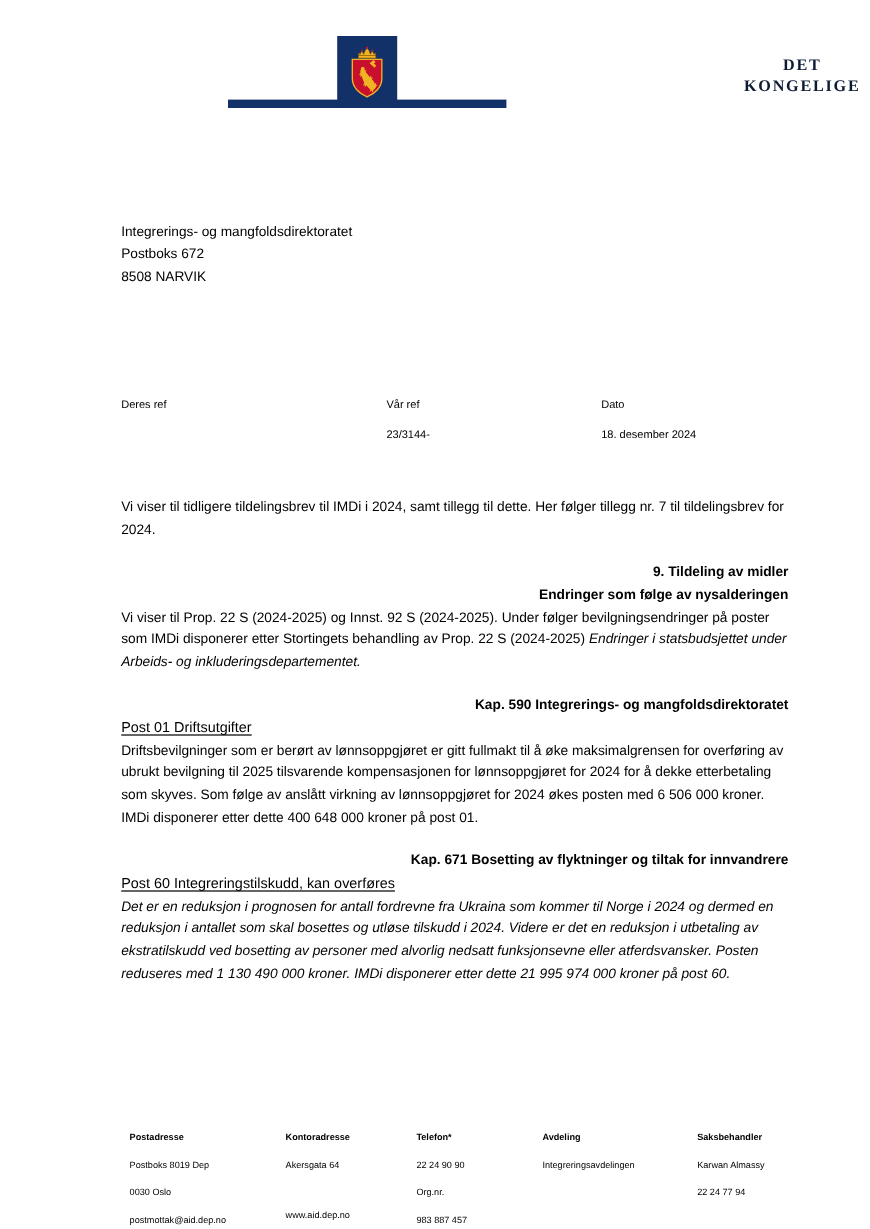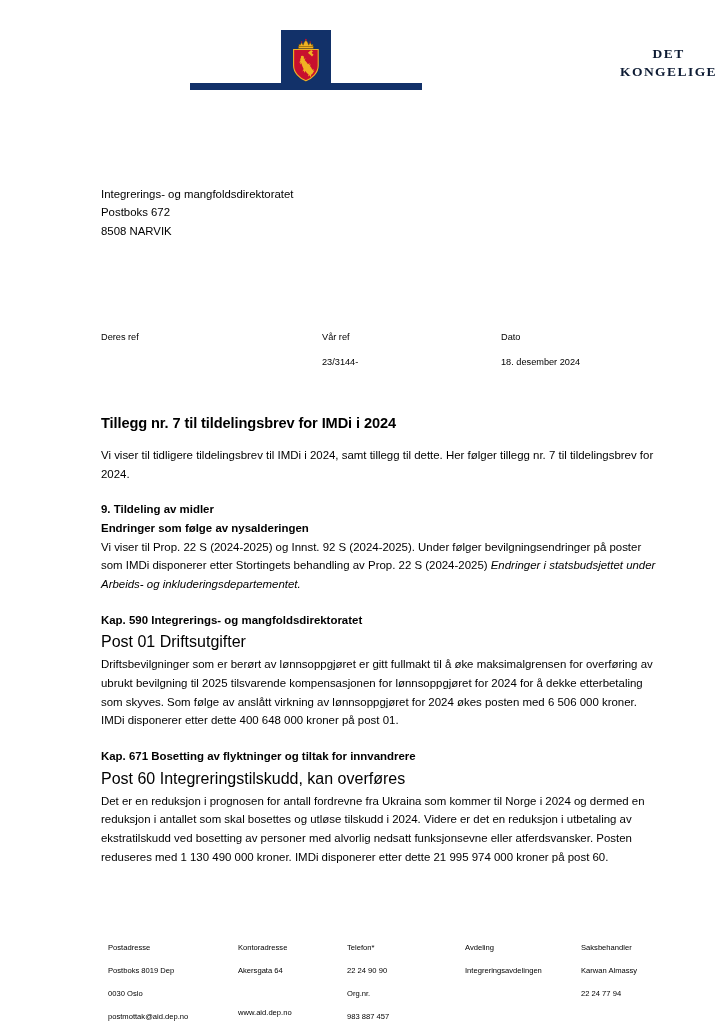--- a/index.html
+++ b/index.html
@@ -125,32 +125,34 @@
     line-height: 1.3;
     letter-spacing: -0.1px;
   }
 
   p.para {
     font-size: 11.45px;
     line-height: 1.63;
     margin: 0 0 17px 0;
     text-align: left;
   }
-  p.para.tight { margin-bottom: 0; }
+  p.para.tight { margin-bottom: 0; font-style: italic; }
 
   .bold-head {
     font-size: 11.45px;
     font-weight: bold;
     line-height: 1.63;
     margin: 0;
+    text-align: right;
   }
   .underline-head {
-    font-size: 16px;
+    font-size: 12px;
     line-height: 1.63;
     margin: 0;
+    text-decoration: underline;
     text-underline-offset: 1.5px;
   }
   em.ital { font-style: italic; }
 
   
   .footer {
     position: absolute;
     left: 108px;
     top: 930px;
     width: 545px;
@@ -159,23 +161,23 @@
     color: #000;
   }
   .footer .fcol {
     position: absolute;
     top: 0;
     white-space: pre-line;
   }
   .fc1 { left: 0;     width: 130px; }
   .fc2 { left: 130px; width: 105px; }
   .fc3 { left: 239px; width: 100px; }
-  .fc4 { left: 357px; width: 120px; }
+  .fc4 { left: 344px; width: 120px; }
   .fc5 { left: 444px; width: 95px; margin-left: 29px;  }
-  .footer .fhead { display: block; }
+  .footer .fhead { display: block; font-weight: bold; }
   .footer .fline { display: block; }
   .footer .fspacer { display: block; height: 7.6px; }
 </style>
 </head>
 <body>
 
 <div class="page">
 
   <div class="letterhead">
     <div class="emblem-wrap">
@@ -230,21 +232,20 @@
         <span class="rv">23/3144-</span>
       </div>
       <div class="col col-dato">
         <span>Dato</span>
         <span class="rv">18. desember 2024</span>
       </div>
     </div>
 
     <div class="main">
 
-      <h1 class="doc-title">Tillegg nr. 7 til tildelingsbrev for IMDi i 2024</h1>
 
       <p class="para">Vi viser til tidligere tildelingsbrev til IMDi i 2024, samt tillegg til dette. Her følger tillegg nr. 7 til tildelingsbrev for 2024.</p>
 
       <div class="bold-head">9. Tildeling av midler</div>
       <div class="bold-head">Endringer som følge av nysalderingen</div>
       <p class="para"><span>Vi viser til Prop. 22 S (2024-2025) og Innst. 92 S (2024-2025). Under følger bevilgningsendringer på poster som IMDi disponerer etter Stortingets behandling av Prop. 22 S (2024-2025) </span><em class="ital">Endringer i statsbudsjettet under Arbeids- og inkluderingsdepartementet.</em></p>
 
       <div class="bold-head">Kap. 590 Integrerings- og mangfoldsdirektoratet</div>
       <div class="underline-head">Post 01 Driftsutgifter</div>
       <p class="para">Driftsbevilgninger som er berørt av lønnsoppgjøret er gitt fullmakt til å øke maksimalgrensen for overføring av ubrukt bevilgning til 2025 tilsvarende kompensasjonen for lønnsoppgjøret for 2024 for å dekke etterbetaling som skyves. Som følge av anslått virkning av lønnsoppgjøret for 2024 økes posten med 6 506 000 kroner. IMDi disponerer etter dette 400 648 000 kroner på post 01.</p>

